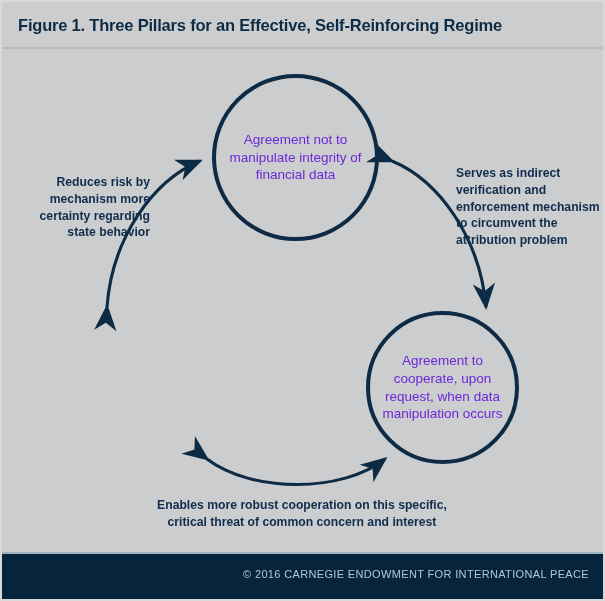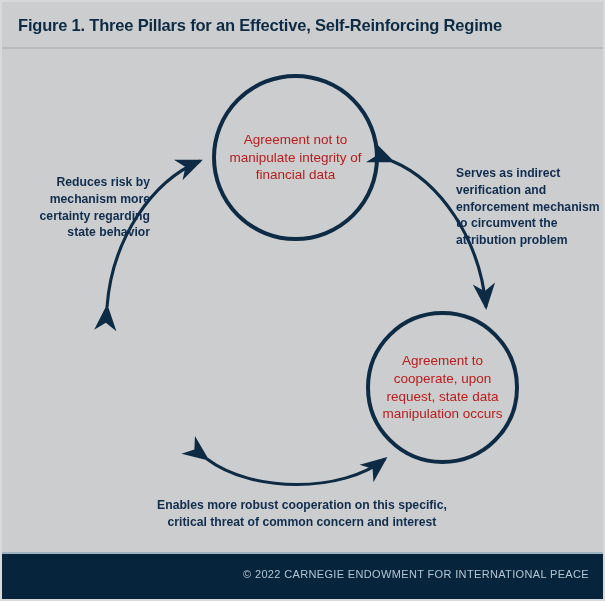--- a/index.html
+++ b/index.html
@@ -44,21 +44,21 @@
   }
   .node-circle {
     position: absolute;
     border-radius: 50%;
     border: 4px solid #0d2B44;
     box-sizing: border-box;
     display: flex;
     align-items: center;
     justify-content: center;
     text-align: center;
-    color: #b91c1c;
+    color: #6d28d9;
     font-size: 13.5px;
     line-height: 1.33;
     padding: 8px;
   }
   .node-text {
     display: block;
     width: 100%;
   }
   #node-top {
     left: 210px;
@@ -154,26 +154,26 @@
 
       <path d="M 205,410 C 250,444 340,444 383,410" fill="none" stroke="#0d2b44" stroke-width="3.1" marker-start="url(#ah)" marker-end="url(#ah)"></path>
     </svg>
 
     <div class="node-circle" id="node-top">
       <span class="node-text">Agreement not to manipulate integrity of financial data</span>
     </div>
 
 
     <div class="node-circle" id="node-right">
-      <span class="node-text">Agreement to cooperate, upon request, state data manipulation occurs</span>
+      <span class="node-text">Agreement to cooperate, upon request, when data manipulation occurs</span>
     </div>
 
     <div class="edge-label" id="label-left">Reduces risk by mechanism more certainty regarding state behavior</div>
     <div class="edge-label" id="label-bottom">Enables more robust cooperation on this specific, critical threat of common concern and interest</div>
     <div class="edge-label" id="label-right">Serves as indirect verification and enforcement mechanism to circumvent the attribution problem</div>
 
   </div>
 
   <div id="footer-bar">
-    <div id="footer-text">© 2022 CARNEGIE ENDOWMENT FOR INTERNATIONAL PEACE</div>
+    <div id="footer-text">© 2016 CARNEGIE ENDOWMENT FOR INTERNATIONAL PEACE</div>
   </div>
 
 </div>
 
 </body></html>

